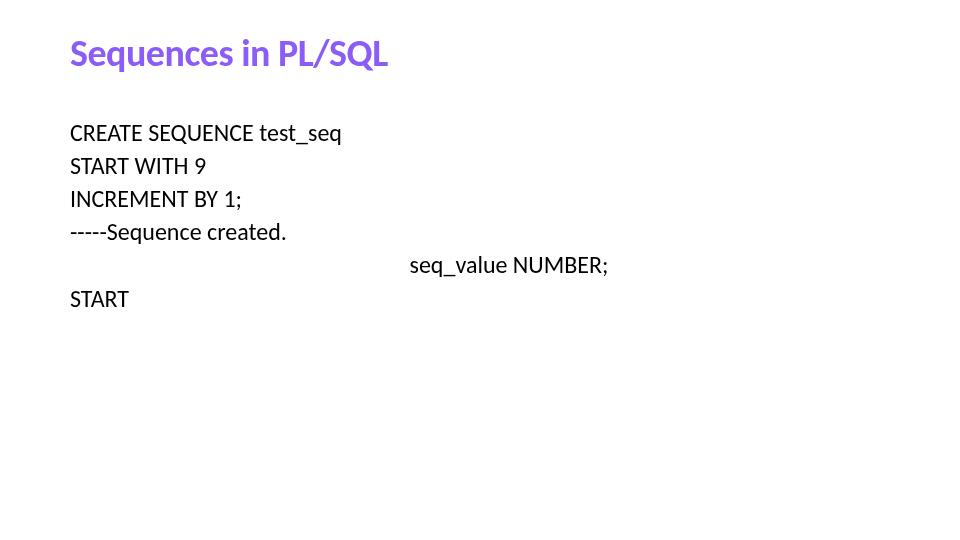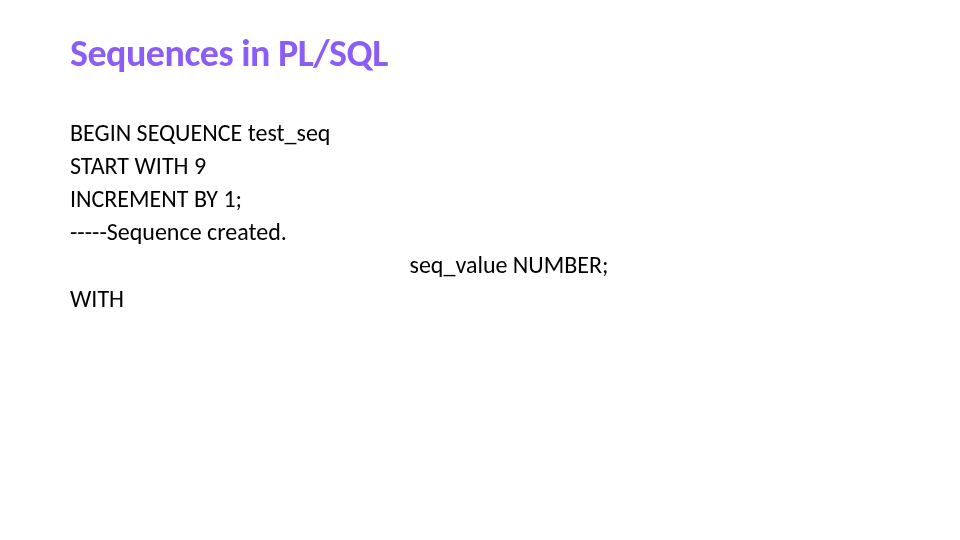--- a/index.html
+++ b/index.html
@@ -35,19 +35,19 @@
       padding-left: 48px;
       text-align: center;
     }
   </style>
 </head>
 <body>
 
 <h1 class="title">Sequences in PL/SQL</h1>
 
 <div class="code-block">
-  <span class="code-line">BEGIN SEQUENCE test_seq</span>
+  <span class="code-line">CREATE SEQUENCE test_seq</span>
   <span class="code-line">START WITH 9</span>
   <span class="code-line">INCREMENT BY 1;</span>
   <span class="code-line">-----Sequence created.</span>
   <span class="code-line indent">seq_value NUMBER;</span>
-  <span class="code-line">WITH</span>
+  <span class="code-line">START</span>
 </div>
 
 </body></html>

